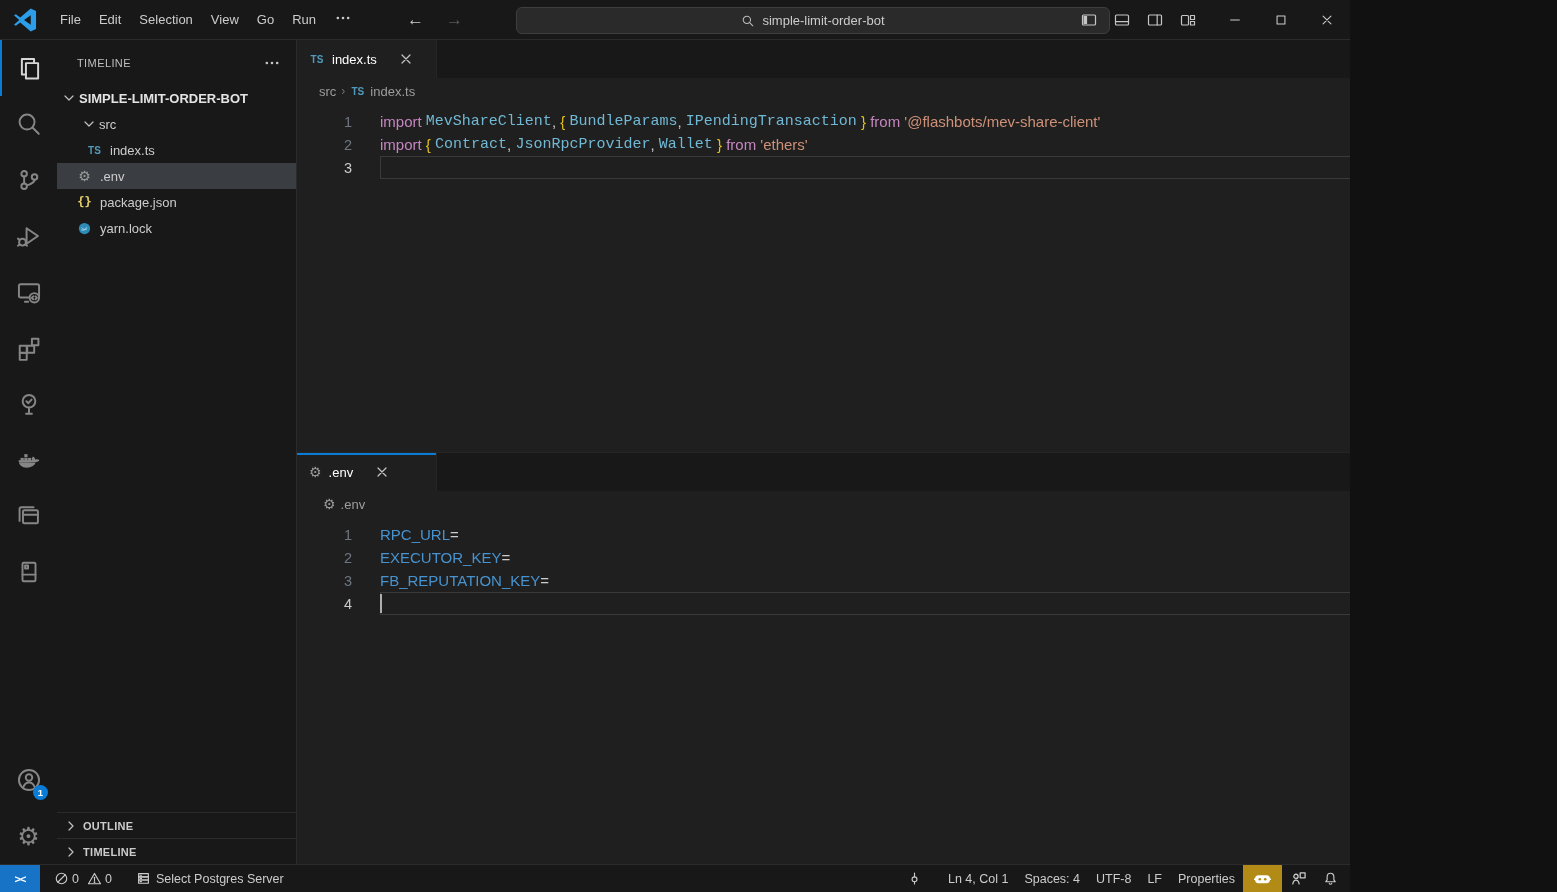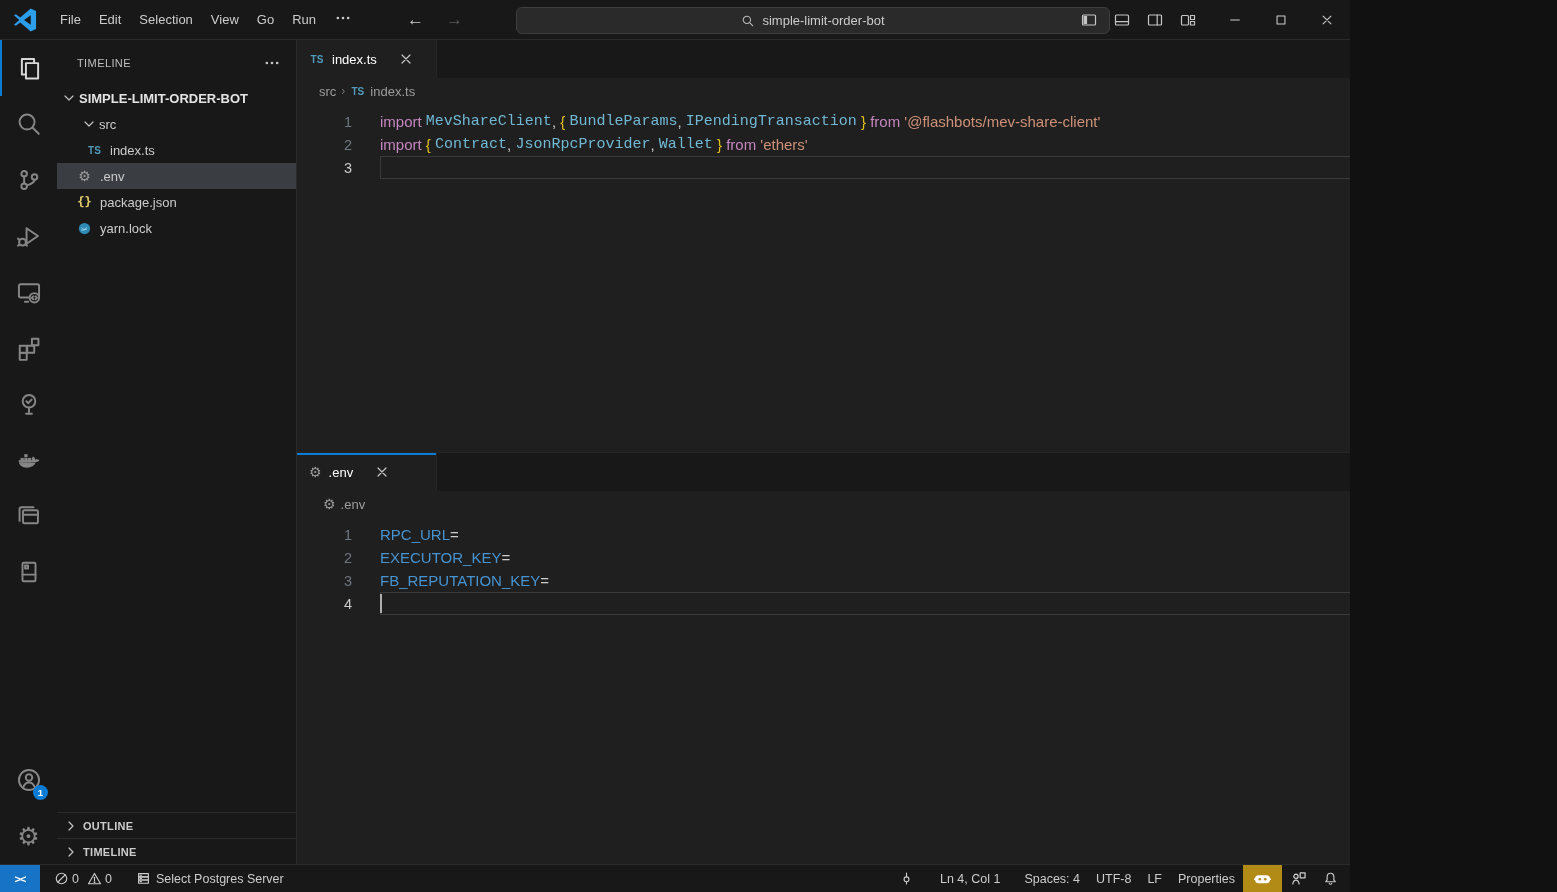--- a/index.html
+++ b/index.html
@@ -521,21 +521,21 @@
         <span class="icon sb-icon">
             <svg viewBox="0 0 16 16" width="100%" height="100%" fill="none" stroke="currentColor" stroke-width="1.2" stroke-linecap="round" stroke-linejoin="round">
               <circle cx="8" cy="8.8" r="2.6"></circle>
               <path d="M8 2.2v3.9M8 11.4v2.4"></path>
             </svg>
           </span>
       </div>
       <div class="sb-item" style="margin-left:10px;">
         <span>Ln 4, Col 1</span>
       </div>
-      <div class="sb-item" style="margin-left:8px;justify-content:flex-end;">
+      <div class="sb-item" style="justify-content:flex-end;">
         <span>Spaces: 4</span>
       </div>
       <div class="sb-item">
         <span>UTF-8</span>
       </div>
       <div class="sb-item">
         <span>LF</span>
       </div>
       <div class="sb-item">
         <span>Properties</span>

